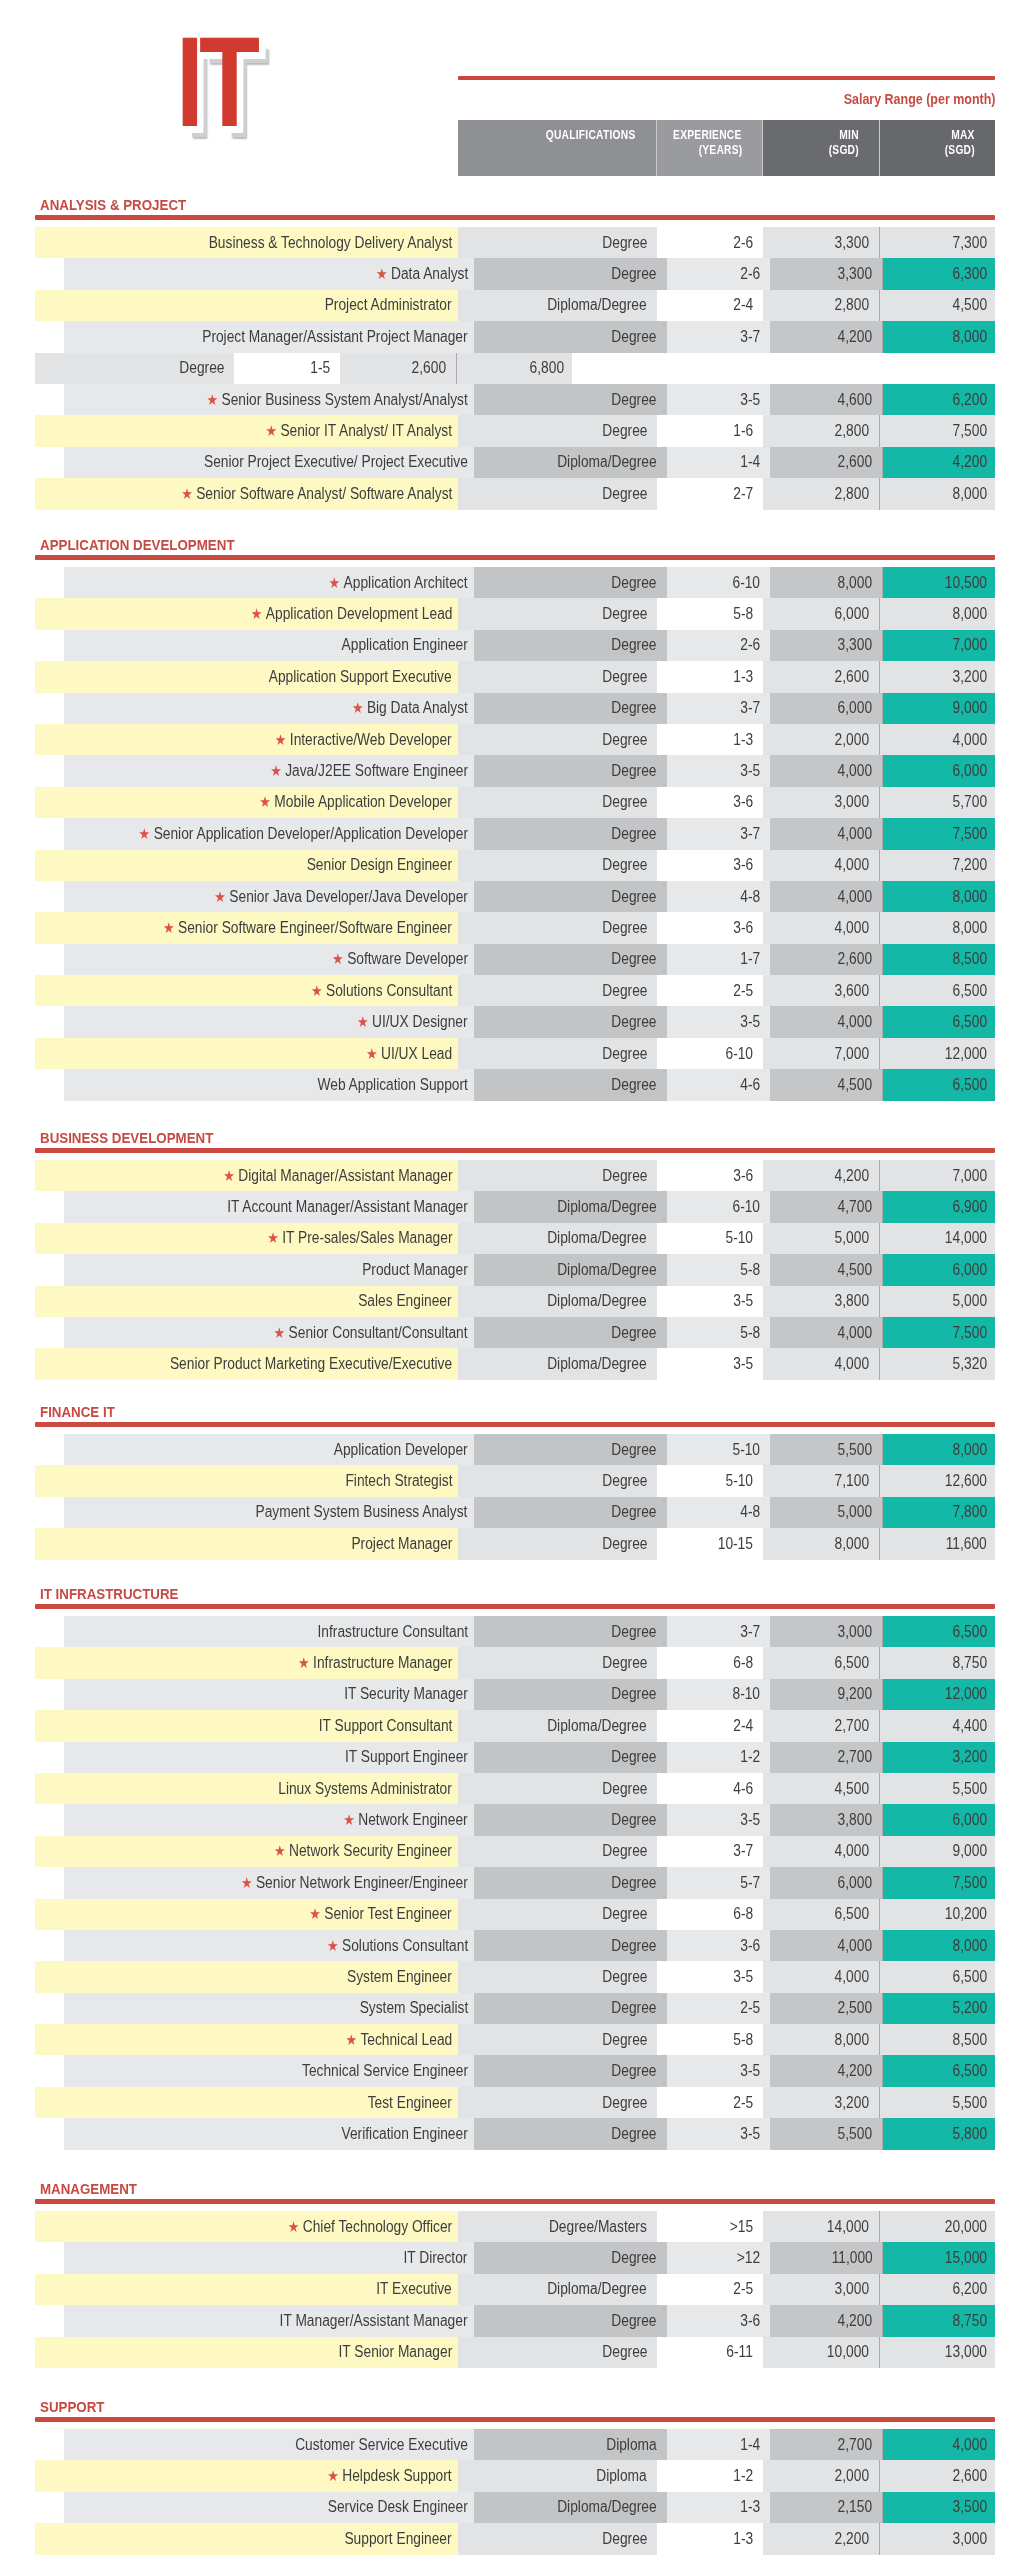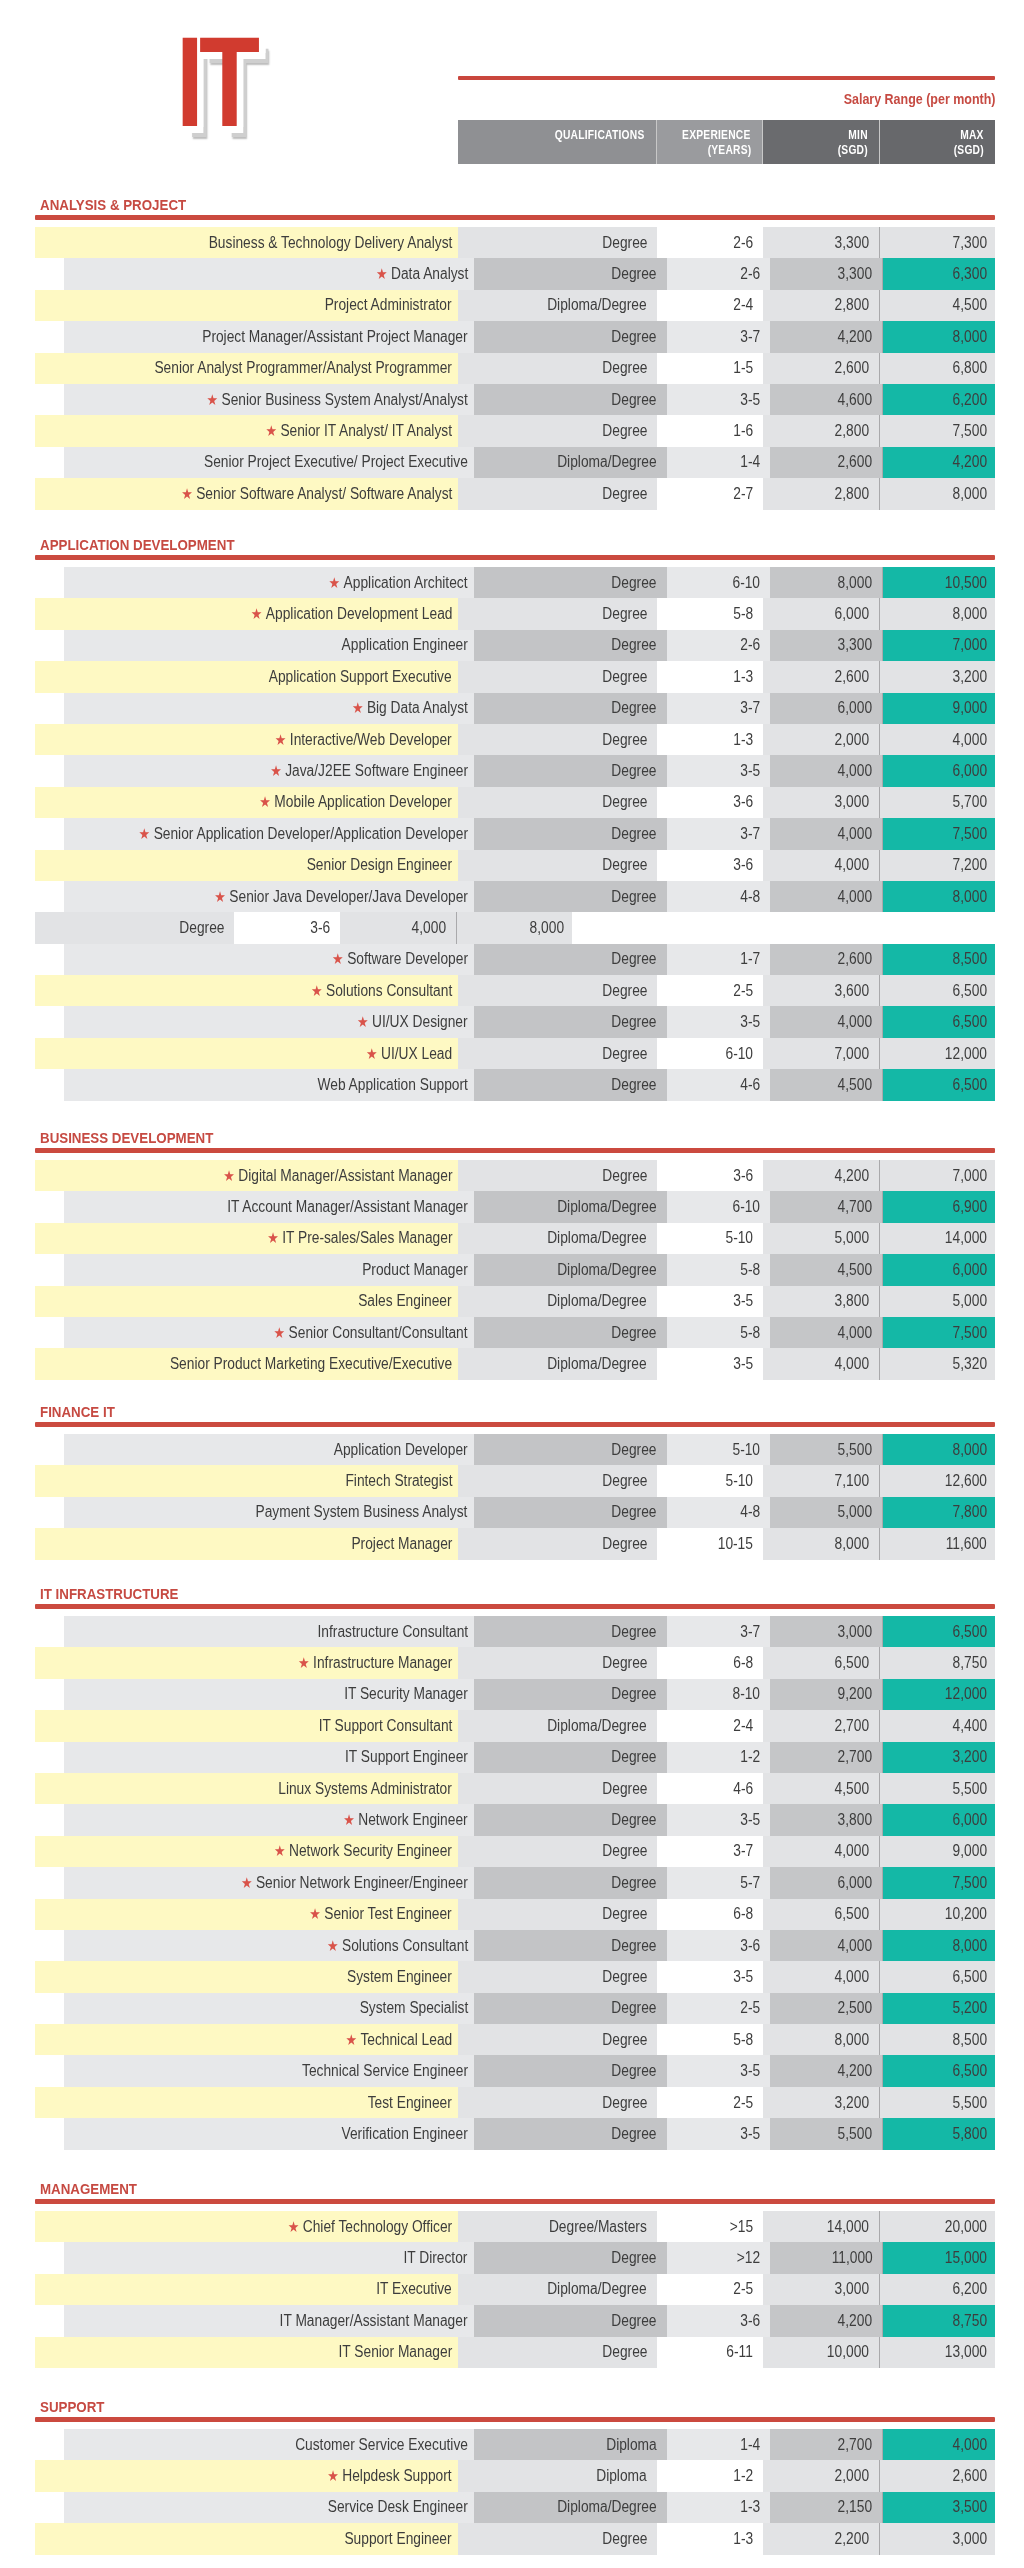--- a/index.html
+++ b/index.html
@@ -15,22 +15,22 @@
   }
   .logo .outline { color: #ffffff; left: 4px; top: 4px;
     text-shadow: 0 0 0 #fff, 3px 3px 0 #fff, -3px -3px 0 #fff, 3px -3px 0 #fff, -3px 3px 0 #fff,
                  7px 7px 0 #cfcfcf, 8px 9px 2px #bdbdbd; }
   .logo .glyph { color: #d13b2f; left: 0; top: 0; }
 
   
   .top-rule { position: absolute; left: 458px; top: 76px; width: 537px; height: 4px; background: #c9463d; border-radius: 1px; }
   .salary-range { position: absolute; right: 29px; top: 91px; font-size: 14.5px; font-weight: bold;
                   color: #c64a42; transform: scaleX(0.86); transform-origin: right center; }
-  .colhead { position: absolute; top: 120px; height: 44px; color: #ffffff; font-weight: bold;
-             font-size: 12.5px; text-align: right; box-sizing: border-box; padding: 8px 11px 0 0;
+  .colhead { position: absolute; top: 120px; height: 56px; color: #ffffff; font-weight: bold;
+             font-size: 12.5px; text-align: right; box-sizing: border-box; padding: 8px 20px 0 0;
              line-height: 15px; letter-spacing: 0.3px; }
   .colhead span { display: inline-block; transform: scaleX(0.82); transform-origin: right top; }
   .ch-qual { left: 458px; width: 199px; background: #8f9093; border-right: 1px solid #c8c8c8; }
   .ch-exp  { left: 657px; width: 106px; background: #9a9b9e; border-right: 1px solid #c8c8c8; }
   .ch-min  { left: 763px; width: 117px; background: #6a6b6e; border-right: 1px solid #c8c8c8; }
   .ch-max  { left: 880px; width: 115px; background: #67686b; }
 
   
   .section { position: absolute; left: 35px; width: 960px; }
   .sec-title { position: absolute; left: 5px; top: 0; font-size: 15.5px; font-weight: bold;
@@ -154,23 +154,20 @@
             <span class="txt">3-7</span>
           </div>
           <div class="c-min">
             <span class="txt">4,200</span>
           </div>
           <div class="c-max">
             <span class="txt">8,000</span>
           </div>
         </div>
         <div class="row light">
-          <div class="c-title">
-            <span class="txt"><span>Senior Analyst Programmer/Analyst Programmer</span></span>
-          </div>
           <div class="c-qual">
             <span class="txt">Degree</span>
           </div>
           <div class="c-exp">
             <span class="txt">1-5</span>
           </div>
           <div class="c-min">
             <span class="txt">2,600</span>
           </div>
           <div class="c-max">
@@ -432,20 +429,23 @@
             <span class="txt">4-8</span>
           </div>
           <div class="c-min">
             <span class="txt">4,000</span>
           </div>
           <div class="c-max">
             <span class="txt">8,000</span>
           </div>
         </div>
         <div class="row light">
+          <div class="c-title">
+            <span class="txt"><span class="star">★</span><span>Senior Software Engineer/Software Engineer</span></span>
+          </div>
           <div class="c-qual">
             <span class="txt">Degree</span>
           </div>
           <div class="c-exp">
             <span class="txt">3-6</span>
           </div>
           <div class="c-min">
             <span class="txt">4,000</span>
           </div>
           <div class="c-max">

